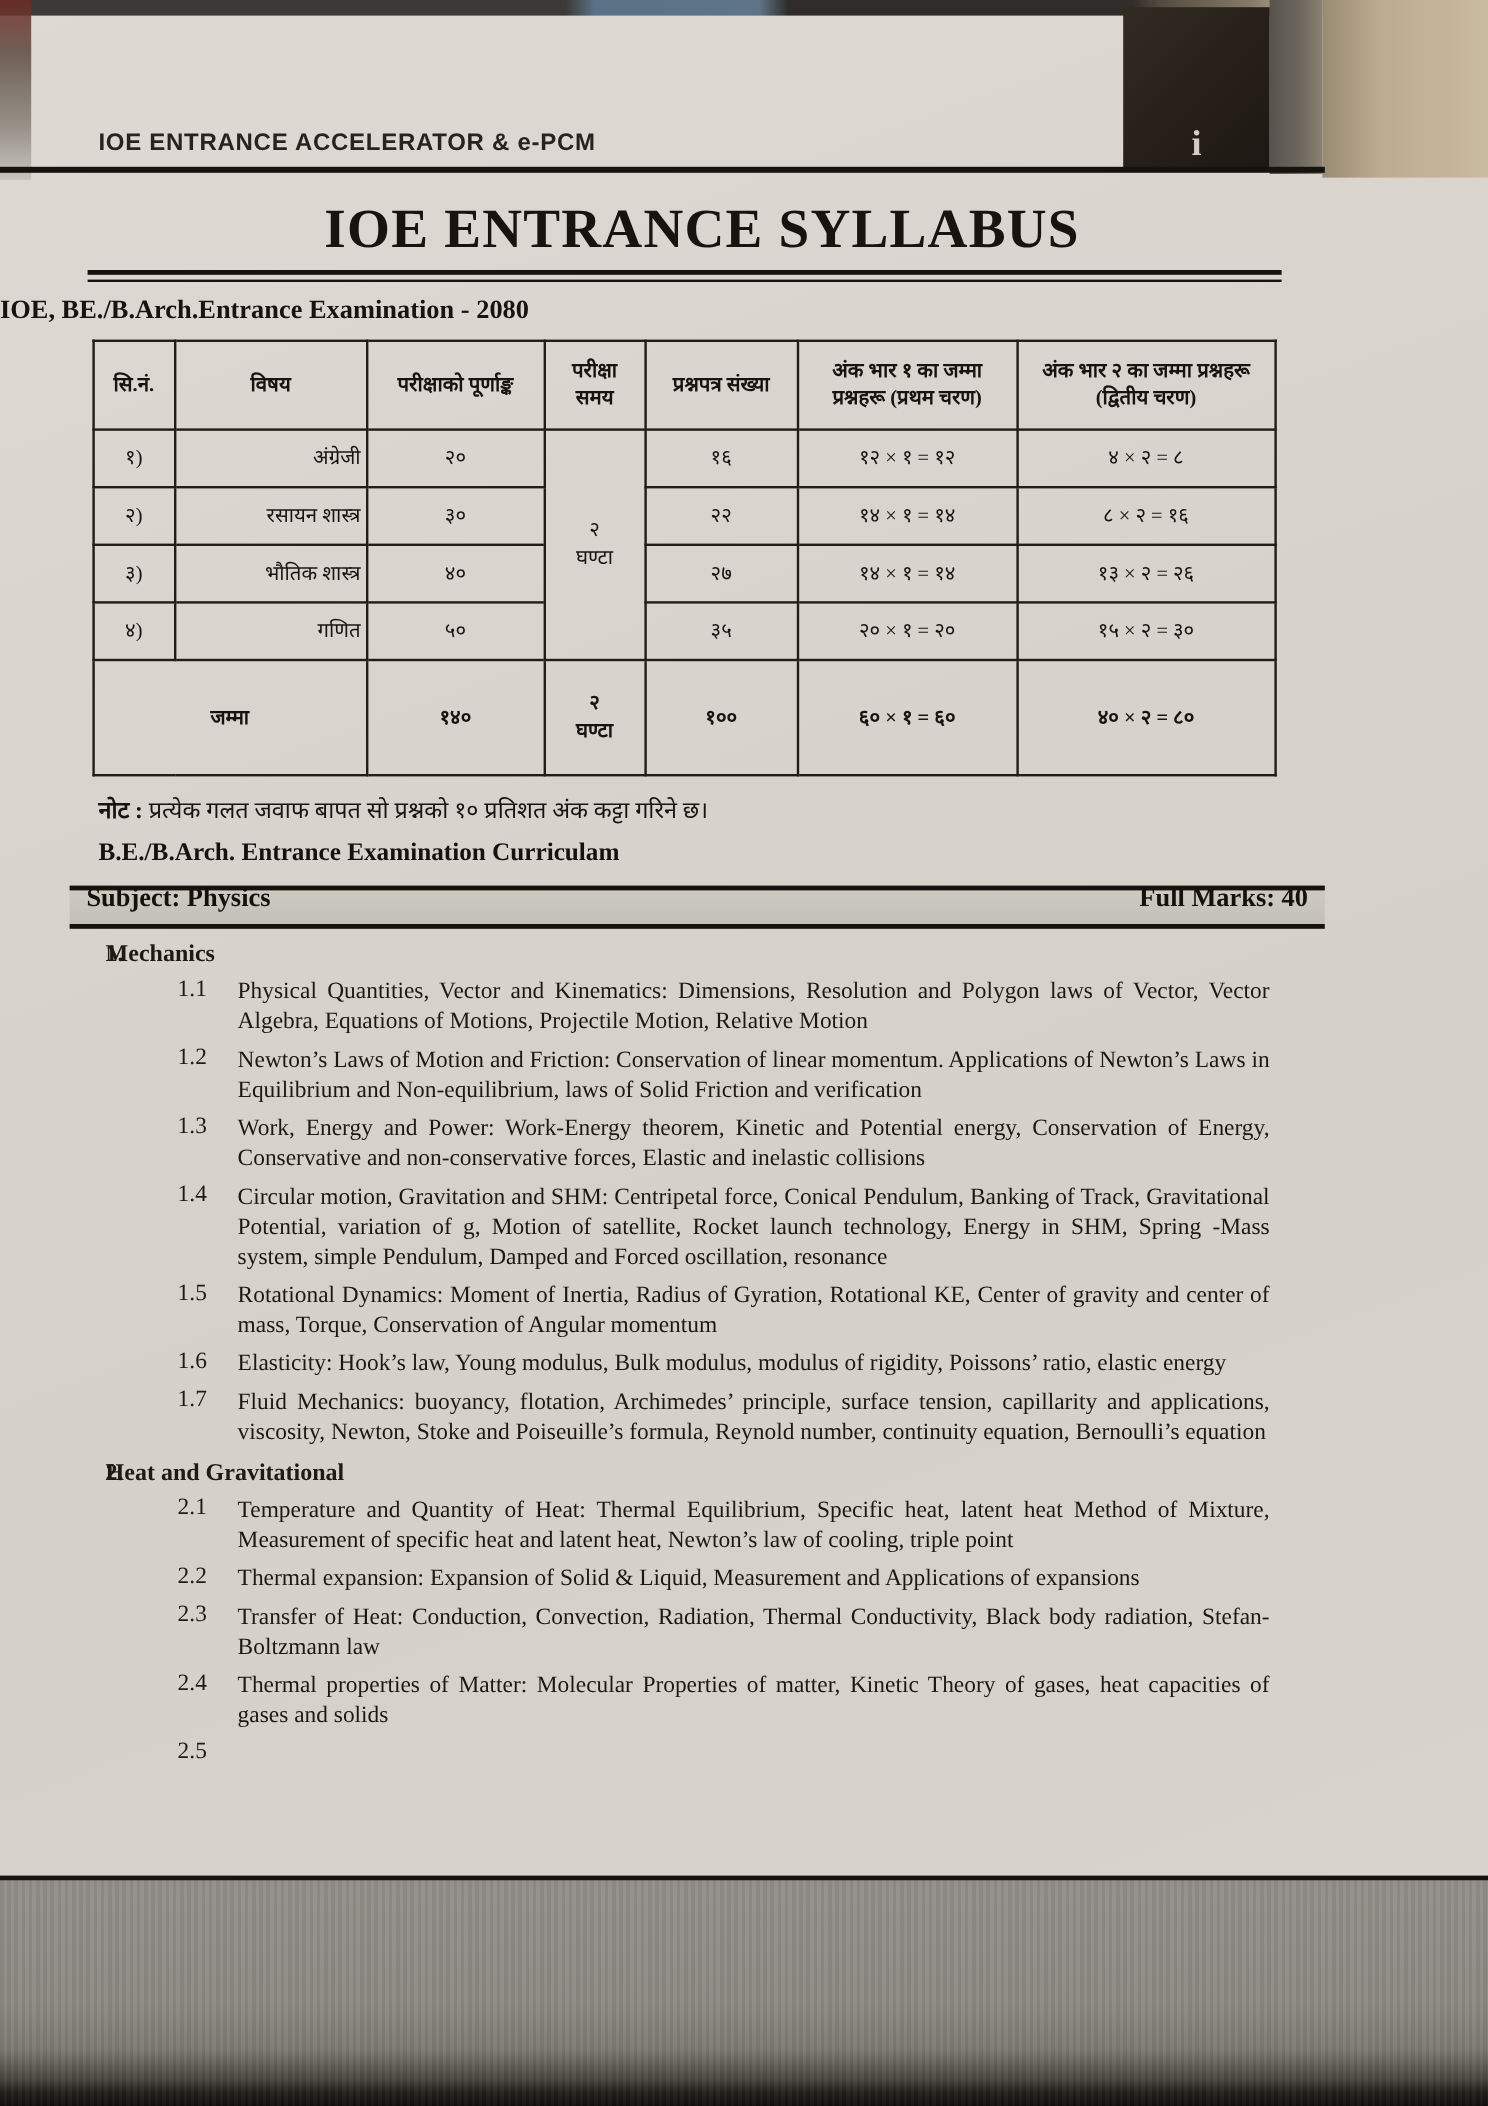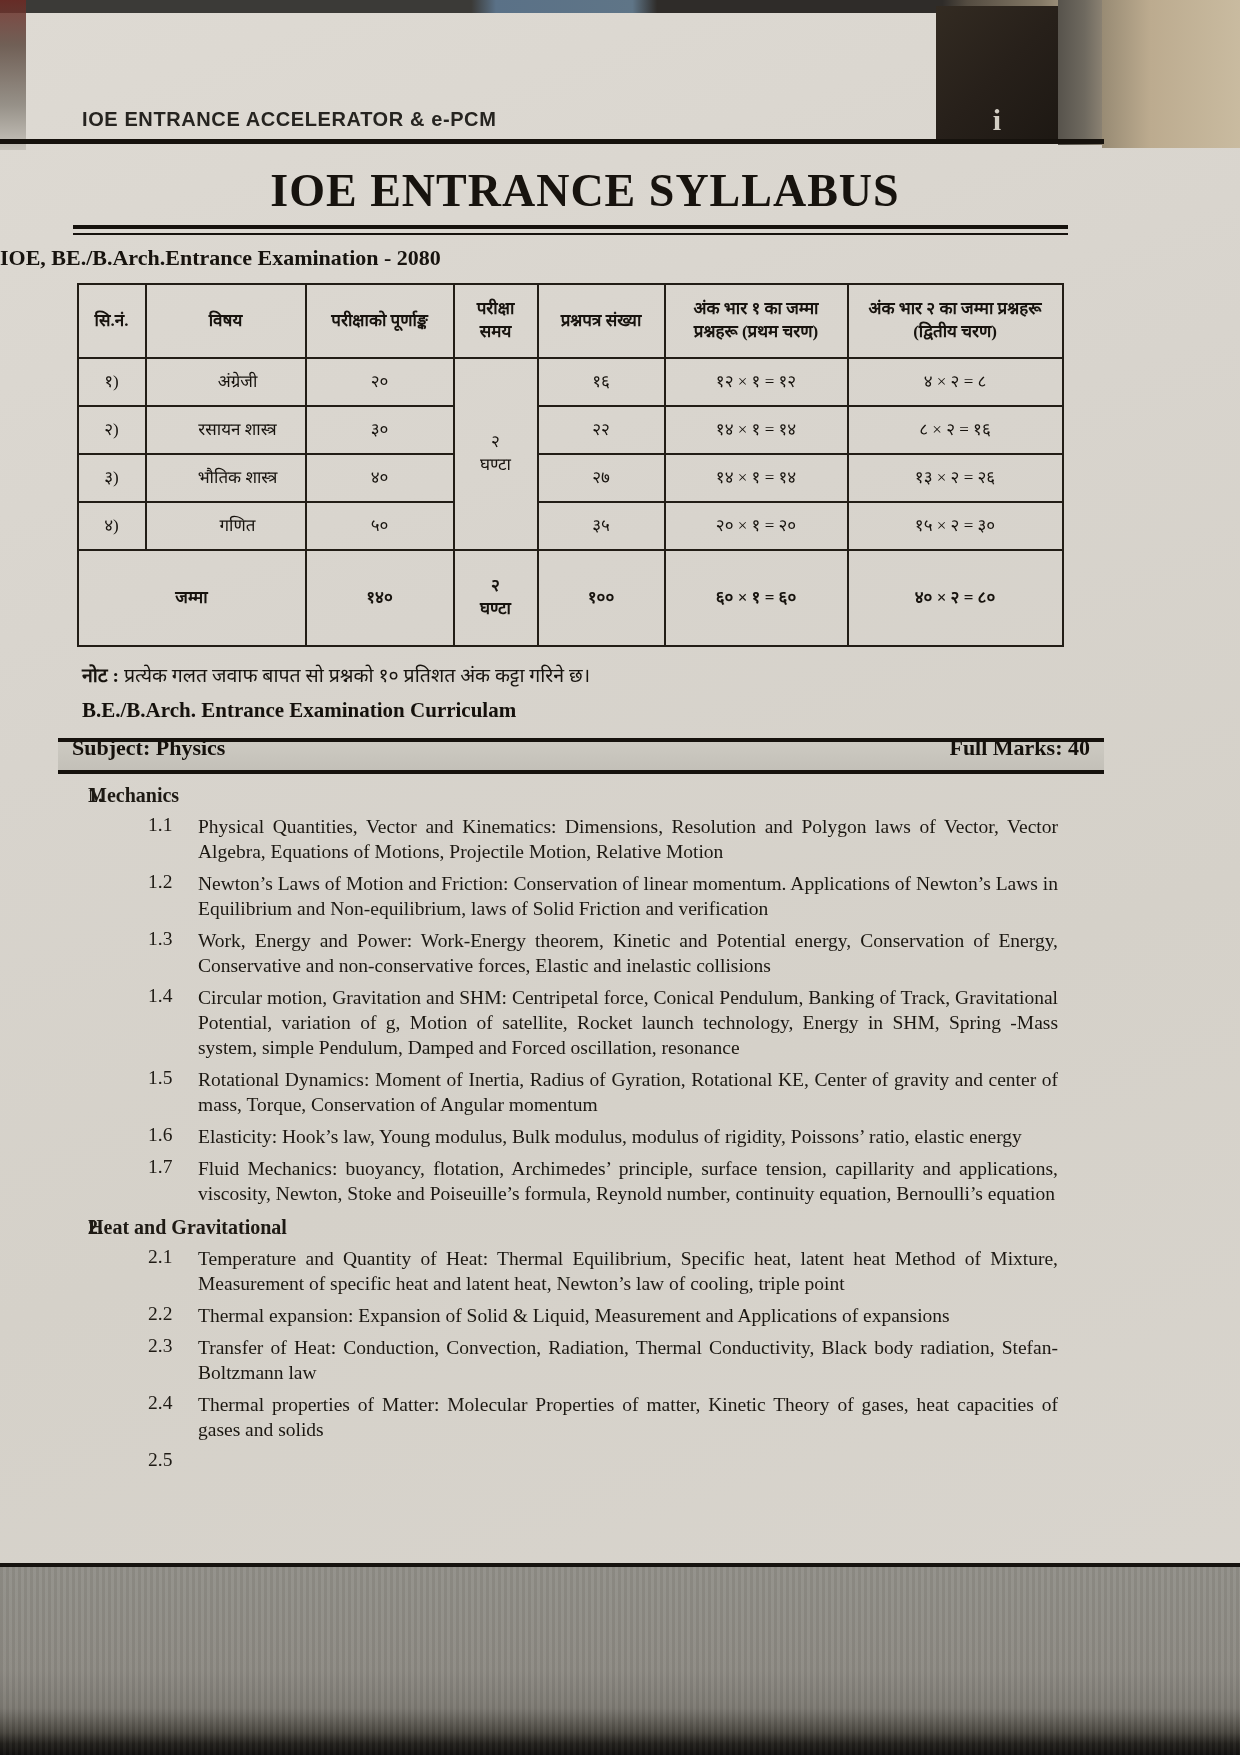--- a/index.html
+++ b/index.html
@@ -73,21 +73,21 @@
   }
   table.exam th, table.exam td {
     border:2px solid #221d16;
     text-align:center; vertical-align:middle;
     font-size:17px; line-height:1.35;
     white-space:pre-line; padding:3px 4px;
     color:#17130e;
   }
   table.exam th { font-weight:bold; height:74px; }
   table.exam td { height:48px; }
-  table.exam td.subject { text-align:center; padding-left:28px; }
+  table.exam td.subject { text-align:right; padding-left:28px; }
   table.exam tr.total td { height:96px; font-weight:bold; }
   
   .note { margin:14px 0 0 82px; font-size:19.5px; color:#17130e; }
   .note b { font-weight:bold; }
   
   .curr-heading { margin:10px 0 15px 82px; font: bold 21px "Liberation Serif", serif; color:#15110c; }
   .subject-bar {
     margin:8px 36px 0 58px; height:36px;
     border-top:4px solid #16120d; border-bottom:4px solid #16120d;
     background: linear-gradient(180deg,#cdcac2,#c3c0b8);

